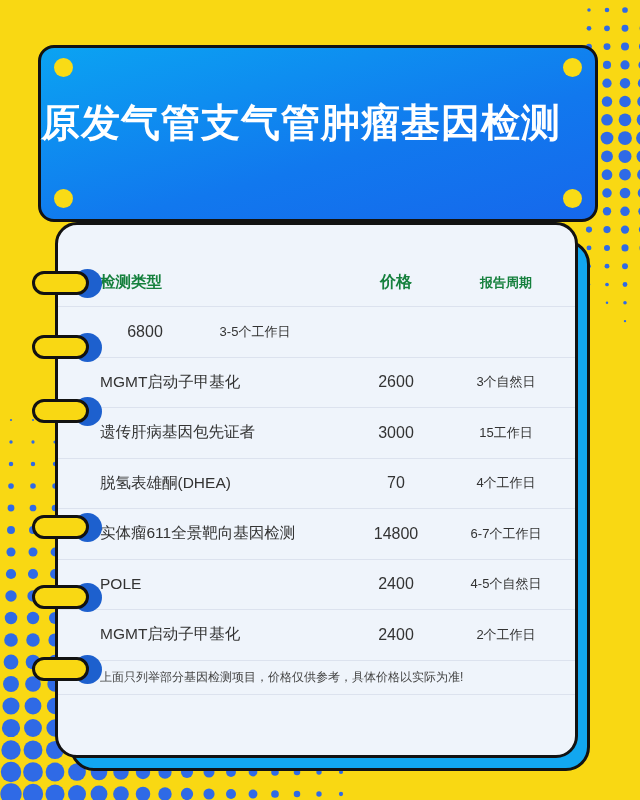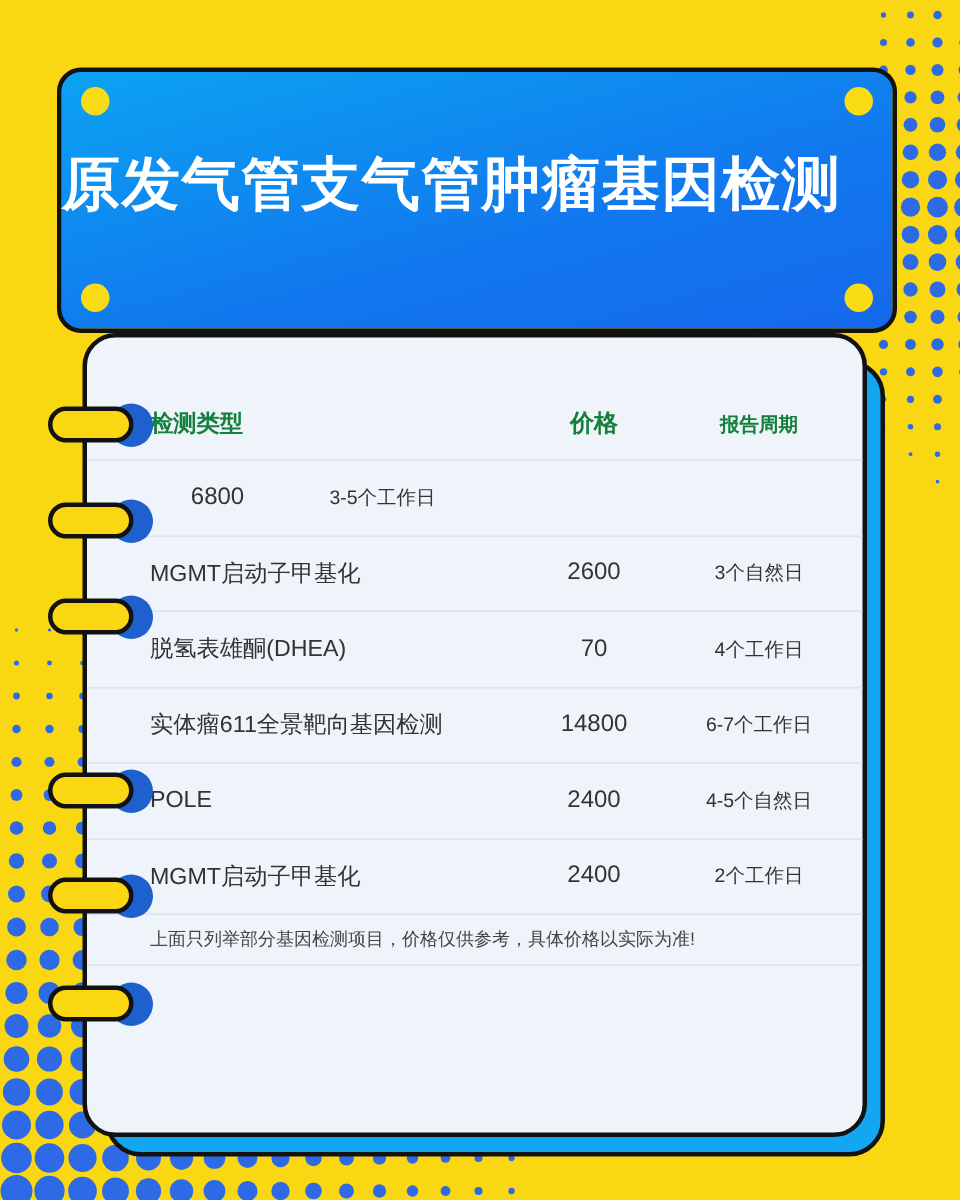--- a/index.html
+++ b/index.html
@@ -405,20 +405,25 @@
         <div class="t-row">
           <div class="t-price">6800</div>
           <div class="t-period">3-5个工作日</div>
         </div>
         <div class="t-row">
           <div class="t-name">MGMT启动子甲基化</div>
           <div class="t-price">2600</div>
           <div class="t-period">3个自然日</div>
         </div>
         <div class="t-row">
+          <div class="t-name">遗传肝病基因包先证者</div>
+          <div class="t-price">3000</div>
+          <div class="t-period">15工作日</div>
+        </div>
+        <div class="t-row">
           <div class="t-name">脱氢表雄酮(DHEA)</div>
           <div class="t-price">70</div>
           <div class="t-period">4个工作日</div>
         </div>
         <div class="t-row">
           <div class="t-name">实体瘤611全景靶向基因检测</div>
           <div class="t-price">14800</div>
           <div class="t-period">6-7个工作日</div>
         </div>
         <div class="t-row">

